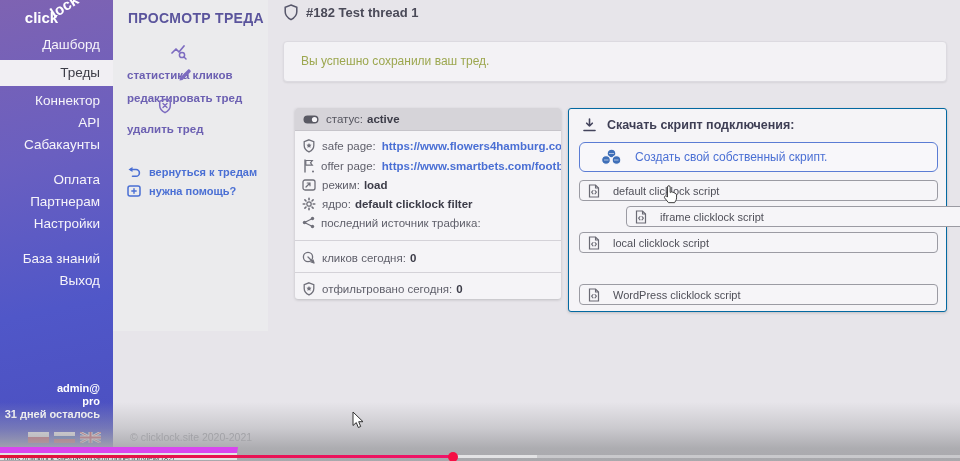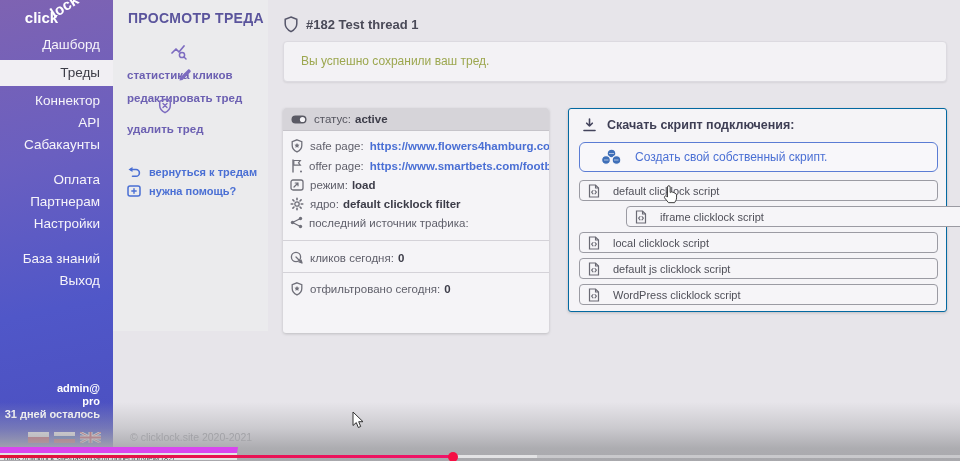--- a/index.html
+++ b/index.html
@@ -26,28 +26,28 @@
   .panel{position:absolute;left:113px;top:0;width:155px;height:331px;background:#ebebed;}
   .panel-title{position:absolute;left:15px;top:10px;font-size:14px;font-weight:700;
     color:#5a549c;letter-spacing:.3px;white-space:nowrap;}
   .panel-action{position:absolute;left:14px;display:flex;align-items:center;gap:9px;cursor:pointer;flex-direction:column;}
   .panel-action .lbl{font-size:11.5px;font-weight:700;color:#6c60b2;white-space:nowrap;}
   .panel-link{position:absolute;left:14px;display:flex;align-items:center;gap:8px;cursor:pointer;}
   .panel-link .lbl{font-size:11px;font-weight:600;color:#4a6fd4;white-space:nowrap;}
   .panel-footer{position:absolute;left:17px;top:431px;font-size:10.5px;color:#97979d;white-space:nowrap;}
 
   
-  .main-header{position:absolute;left:284px;top:16px;display:flex;align-items:center;gap:8px;}
+  .main-header{position:absolute;left:284px;top:4px;display:flex;align-items:center;gap:8px;}
   .main-title{font-size:13px;font-weight:700;color:#4a4a58;}
   .alert{position:absolute;left:283px;top:41px;width:664px;height:41px;background:#f3f2f5;
     border:1px solid #dcdae0;border-radius:4px;box-shadow:0 1px 2px rgba(0,0,0,.08);
     line-height:39px;padding-left:17px;font-size:12px;color:#9ca74f;}
 
   .card{position:absolute;background:#f5f4f7;border-radius:3px;box-shadow:0 1px 3px rgba(0,0,0,.18);}
-  .thread-card{left:283px;top:108px;width:266px;height:225px;overflow:hidden;}
+  .thread-card{left:295px;top:108px;width:266px;height:191px;overflow:hidden;}
   .tc-header{height:23px;background:#d6d4d9;border-bottom:1px solid #c6c4ca;
     display:flex;align-items:center;gap:7px;padding-left:8px;font-size:11.5px;}
   .tc-header .lbl{color:#55555f;} .tc-header .val{color:#3c3c48;font-weight:700;margin-left:-3px;}
   .tc-row{position:absolute;left:0;width:100%;height:19px;display:flex;align-items:center;gap:6px;
     padding-left:7px;font-size:11.5px;white-space:nowrap;overflow:hidden;}
   .tc-row .lbl{color:#5f5f6a;}
   .tc-row .val-link{color:#4a6fd4;font-weight:600;cursor:pointer;}
   .tc-row .val-dark{color:#3c3c48;font-weight:700;margin-left:-2px;}
   .tc-div{position:absolute;left:0;width:100%;height:1px;background:#d4d2d8;}
 
@@ -318,30 +318,20 @@
     <div class="btn-script" style="top:123px;">
       <span>
         <svg width="12" height="14" viewBox="0 0 12 14">
             <path d="M1.5 1h6L10.5 4v9h-9z" fill="none" stroke="#6a6a74" stroke-width="1.2"></path>
             <path d="M7.5 1v3h3" fill="none" stroke="#6a6a74" stroke-width="1.1"></path>
             <path d="M5 6.5L3.6 8.2 5 9.9M7 6.5l1.4 1.7L7 9.9" fill="none" stroke="#6a6a74" stroke-width="1.1" stroke-linecap="round" stroke-linejoin="round"></path>
           </svg>
       </span>
       <span>local clicklock script</span>
     </div>
-    <div class="btn-script" style="top:149px;">
-      <span>
-        <svg width="12" height="14" viewBox="0 0 12 14">
-            <path d="M1.5 1h6L10.5 4v9h-9z" fill="none" stroke="#6a6a74" stroke-width="1.2"></path>
-            <path d="M7.5 1v3h3" fill="none" stroke="#6a6a74" stroke-width="1.1"></path>
-            <path d="M5 6.5L3.6 8.2 5 9.9M7 6.5l1.4 1.7L7 9.9" fill="none" stroke="#6a6a74" stroke-width="1.1" stroke-linecap="round" stroke-linejoin="round"></path>
-          </svg>
-      </span>
-      <span>default js clicklock script</span>
-    </div>
     <div class="btn-script" style="top:175px;">
       <span>
         <svg width="12" height="14" viewBox="0 0 12 14">
             <path d="M1.5 1h6L10.5 4v9h-9z" fill="none" stroke="#6a6a74" stroke-width="1.2"></path>
             <path d="M7.5 1v3h3" fill="none" stroke="#6a6a74" stroke-width="1.1"></path>
             <path d="M5 6.5L3.6 8.2 5 9.9M7 6.5l1.4 1.7L7 9.9" fill="none" stroke="#6a6a74" stroke-width="1.1" stroke-linecap="round" stroke-linejoin="round"></path>
           </svg>
       </span>
       <span>WordPress clicklock script</span>
     </div>

